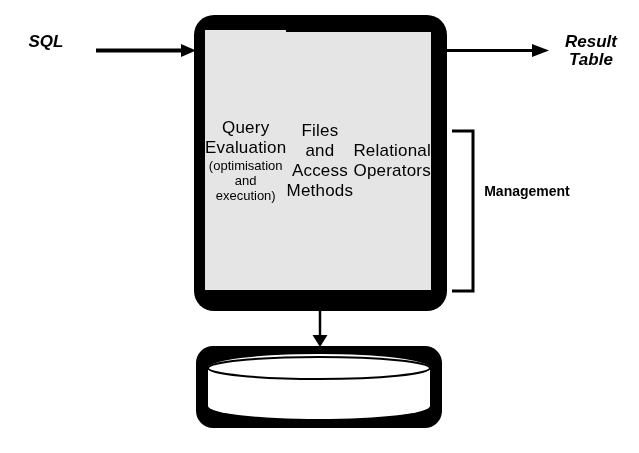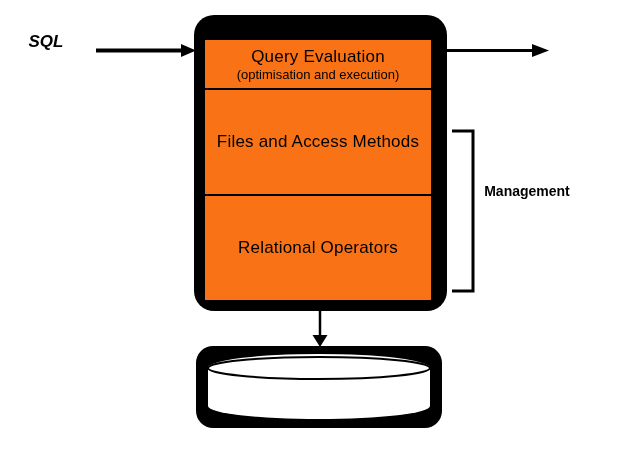--- a/index.html
+++ b/index.html
@@ -27,27 +27,26 @@
 
   .main-box {
     position: absolute;
     left: 194px; top: 15px;
     width: 253px; height: 296px;
     background: #000000;
     border-radius: 20px;
   }
   .stack {
     position: absolute;
-    left: 9px; top: 23px;
+    left: 9px; top: 13px;
     width: 230px; height: 264px;
     box-sizing: border-box;
-    background: #f97316;
+    background: #e5e5e5;
     border: 2px solid #000000;
     display: flex;
-    flex-direction: column;
   }
   .compartment {
     display: flex;
     flex-direction: column;
     align-items: center;
     justify-content: center;
     text-align: center;
     flex: 1 1 auto;
   }
   .compartment + .compartment { border-top: 2px solid #000000; }
@@ -85,20 +84,24 @@
 </style>
 </head>
 <body>
 
 <div class="canvas">
 
   <div class="side-label" id="sql-label">
     <span>SQL</span>
   </div>
 
+  <div class="side-label" id="result-label">
+    <span>Result</span>
+    <span>Table</span>
+  </div>
 
   <div class="main-box">
     <div class="stack">
       <div class="compartment top">
         <div class="box-title">Query Evaluation</div>
         <div class="box-subtitle">(optimisation and execution)</div>
       </div>
       <div class="compartment">
         <div class="layer-label">Files and Access Methods</div>
       </div>

